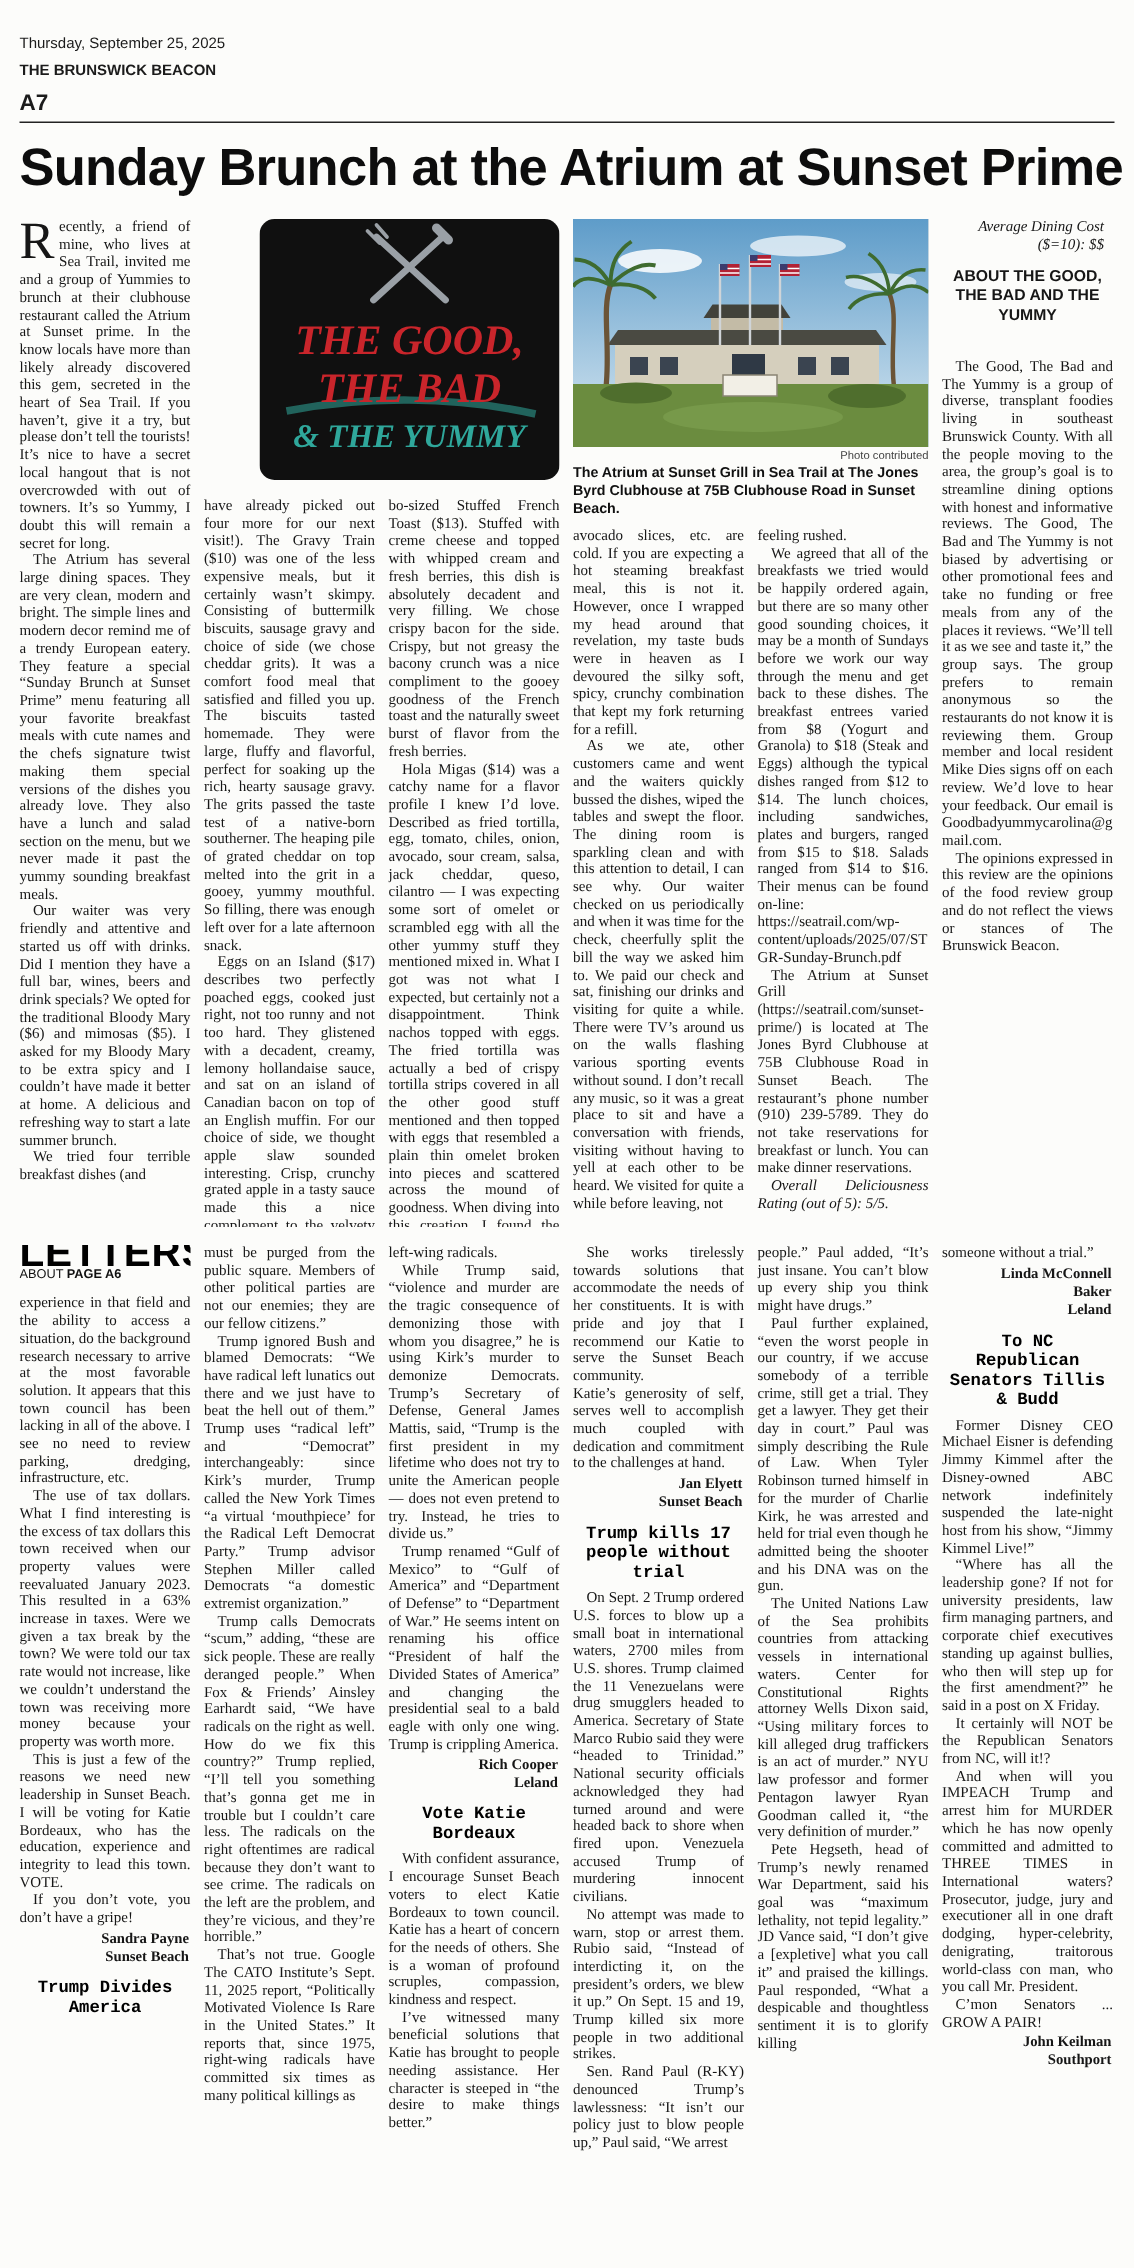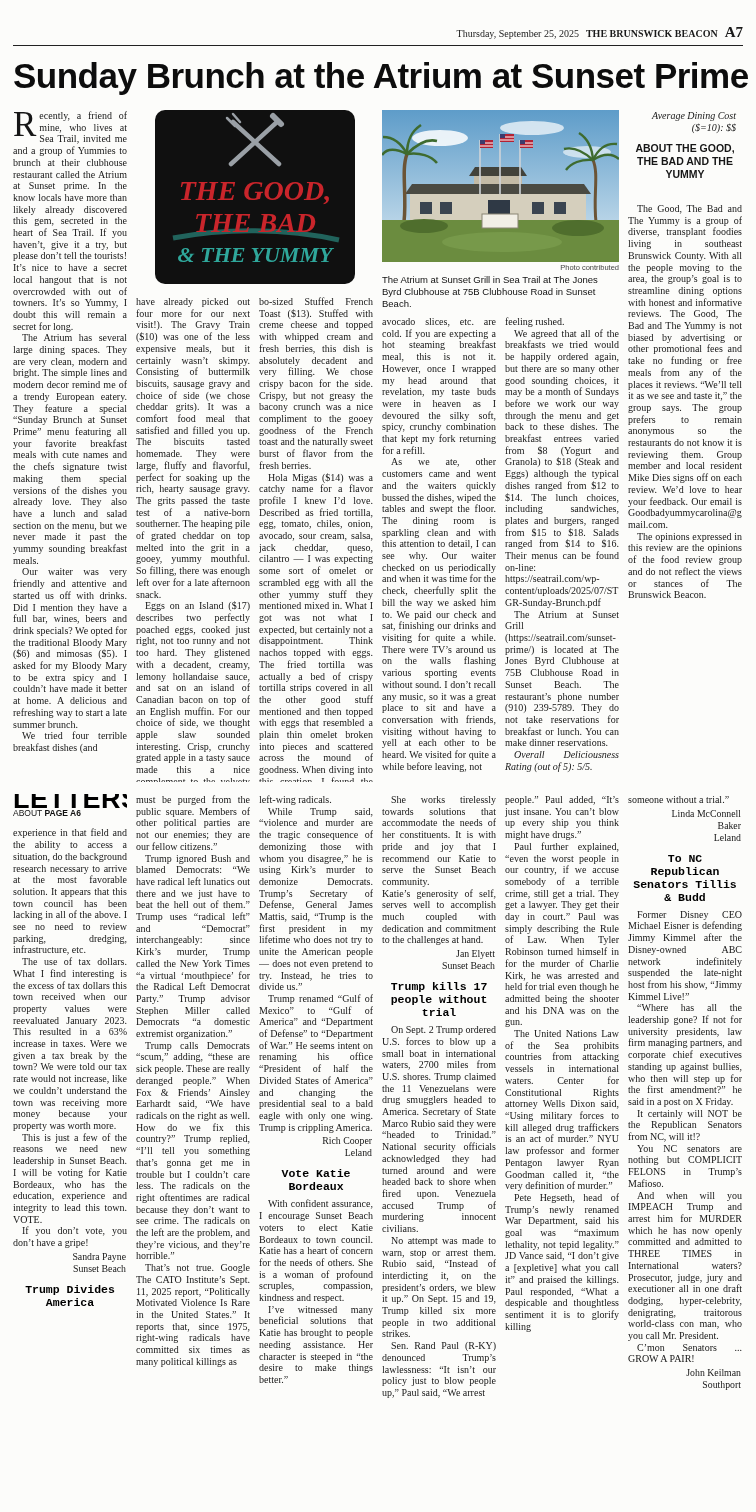--- a/index.html
+++ b/index.html
@@ -4,61 +4,61 @@
 <style>
   * { margin:0; padding:0; box-sizing:border-box; }
   html,body { background:#d9d9d9; }
   body { font-family:"Liberation Serif", serif; }
   .page {
     width:756px; height:1512px; margin:0 auto; background:#fcfcfa; color:#161616;
     padding:24px 13px 16px; overflow:hidden; position:relative;
   }
   
   .masthead { display:flex; justify-content:flex-end; align-items:baseline; gap:7px;
-    font-family:Liberation Serif, serif; font-size:10px; color:#1b1b1b; padding-bottom:4px; }
+    font-family:Liberation Sans, sans-serif; font-size:10px; color:#1b1b1b; padding-bottom:4px;flex-direction:column; }
   .masthead .pub { font-weight:bold; }
   .masthead .pagenum { font-weight:bold; font-size:15px; }
   .masthead-rule { border-top:1.6px solid #222; margin-bottom:10px; }
   
   h1.headline { font-family:Liberation Sans, sans-serif; font-weight:bold; font-size:35px;
     letter-spacing:-0.5px; text-align:center; white-space:nowrap; margin:2px 0 14px; color:#0d0d0d; }
   
   .article-top { display:flex; gap:9px; height:672px; overflow:hidden; margin-bottom:8px; }
   .colw { width:114px; flex:0 0 114px; }
   .span2 { width:237px; flex:0 0 237px; display:flex; flex-direction:column; }
   .col { font-size:10px; line-height:11.7px; text-align:justify; overflow:hidden; hyphens:auto; }
   .para { text-indent:9px; overflow-wrap:break-word; }
   .para.noindent { text-indent:0; }
   .para.italic { font-style:italic; }
   .has-dropcap { text-indent:0; }
   .dropcap { float:left; font-size:35px; line-height:27px; padding:1px 3px 0 0; font-weight:normal; }
   .two-cols { flex:1; display:flex; gap:9px; overflow:hidden; }
   .two-cols .col { width:114px; flex:0 0 114px; height:100%; }
   
-  .logo-wrap { height:180px; display:flex; justify-content:center; align-items:flex-start; margin-bottom:6px; }
+  .logo-wrap { height:180px; display:flex; justify-content:flex-end; align-items:flex-start; margin-bottom:6px; }
   
   .photo-block { margin-bottom:6px; }
   .photo { width:237px; height:152px; overflow:hidden; background:#9db8c9; }
   .credit { font-family:"Liberation Sans", sans-serif; font-size:7.5px; color:#444; text-align:right; margin:1px 0 2px; }
-  .caption { font-family:"Liberation Sans", sans-serif; font-weight:normal; font-size:9.5px; line-height:12px; text-align:left; color:#101010; }
+  .caption { font-family:"Liberation Sans", sans-serif; font-weight:bold; font-size:9.5px; line-height:12px; text-align:left; color:#101010; }
   
   .sidebar { height:672px; }
   .dining-cost { font-style:italic; font-size:10px; line-height:12px; text-align:right; margin:0 6px 4px; }
   .about-heading { font-family:"Liberation Sans", sans-serif; font-weight:bold; font-size:10.5px; line-height:13px;
     text-align:center; margin:8px 4px 22px; }
   
   .letters-section { display:flex; gap:9px; height:712px; overflow:hidden; padding-top:4px; }
   .letters-col { font-size:10px; line-height:11.7px; text-align:justify; overflow:hidden; hyphens:auto; }
   .letters-header { margin-bottom:8px; }
   .letters-title { font-family:"Liberation Sans", sans-serif; font-weight:900; font-size:27px; letter-spacing:0.5px; color:#000; }
   .letters-from { font-family:"Liberation Sans", sans-serif; font-size:8.5px; margin-top:2px; color:#111; }
   .letters-from b { font-weight:bold; }
   .letter-heading { font-family:Liberation Mono, monospace; font-weight:bold; font-size:11.5px; line-height:13px;
     text-align:center; margin:8px 3px 5px; color:#000; }
-  .signature { font-weight:normal; font-size:9.8px; line-height:12px; text-align:right; margin:2px 1px 3px 0; }
+  .signature { font-weight:bold; font-size:9.8px; line-height:12px; text-align:right; margin:2px 1px 3px 0; }
 </style>
 </head>
 <body>
 
 <div class="page">
 
   <div class="masthead">
     <span class="date">Thursday, September 25, 2025</span>
     <span class="pub">THE BRUNSWICK BEACON</span>
     <span class="pagenum">A7</span>
@@ -272,21 +272,20 @@
         <p class="para noindent">someone without a trial.”</p>
         <div class="signature">
           <div>Linda McConnell</div>
           <div>Baker</div>
           <div>Leland</div>
         </div>
         <h4 class="letter-heading">To NC Republican Senators Tillis &amp; Budd</h4>
         <p class="para">Former Disney CEO Michael Eisner is defending Jimmy Kimmel after the Disney-owned ABC network indefinitely suspended the late-night host from his show, “Jimmy Kimmel Live!”</p>
         <p class="para">“Where has all the leadership gone? If not for university presidents, law firm managing partners, and corporate chief executives standing up against bullies, who then will step up for the first amendment?” he said in a post on X Friday.</p>
         <p class="para">It certainly will NOT be the Republican Senators from NC, will it!?</p>
-        <p class="para">You NC senators are nothing but COMPLICIT FELONS in Trump’s Mafioso.</p>
         <p class="para">And when will you IMPEACH Trump and arrest him for MURDER which he has now openly committed and admitted to THREE TIMES in International waters? Prosecutor, judge, jury and executioner all in one draft dodging, hyper-celebrity, denigrating, traitorous world-class con man, who you call Mr. President.</p>
         <p class="para">C’mon Senators ... GROW A PAIR!</p>
         <div class="signature">
           <div>John Keilman</div>
           <div>Southport</div>
         </div>
       </div>
   </div>
 
 </div>

